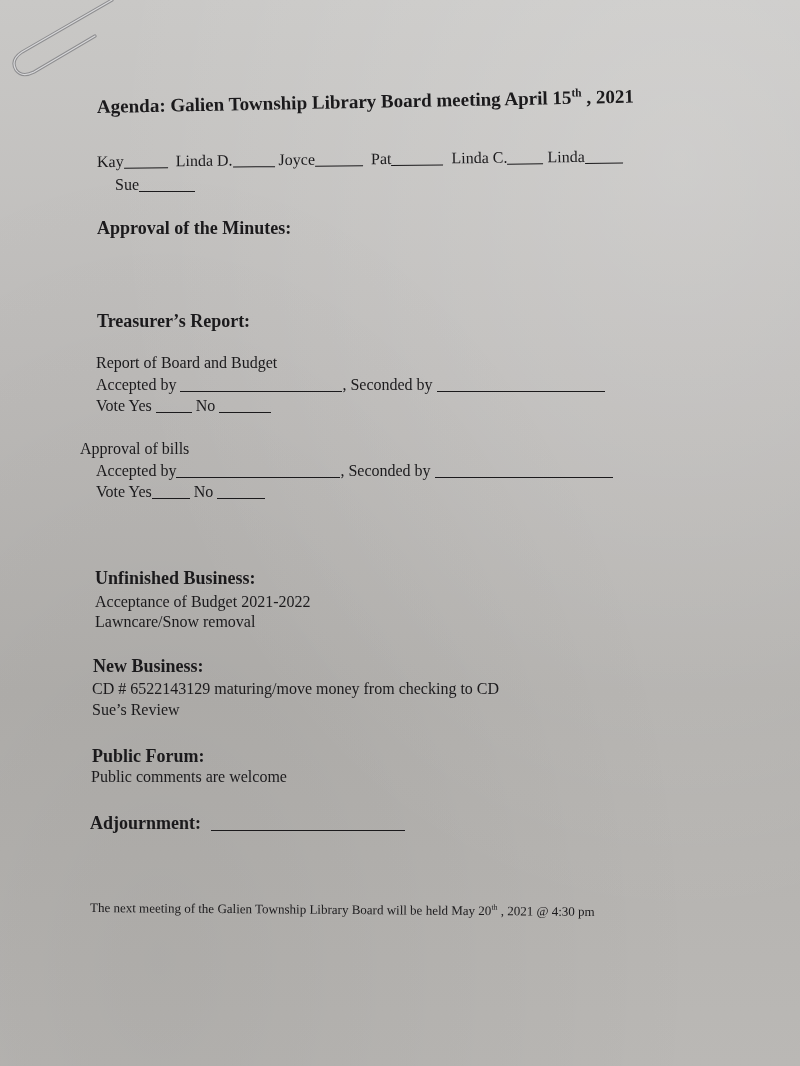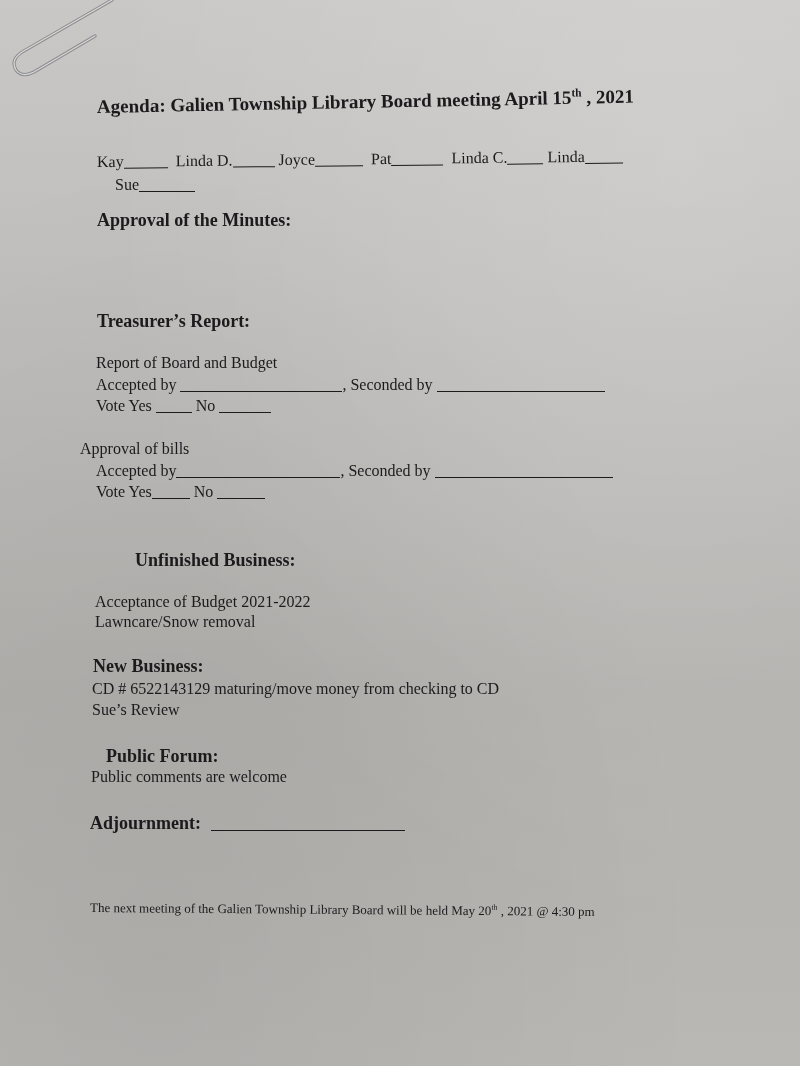--- a/index.html
+++ b/index.html
@@ -45,21 +45,21 @@
     <span style="margin-left:4px">Linda D.</span><span class="blank" style="width:42px"></span>
     <span>Joyce</span><span class="blank" style="width:48px"></span>
     <span style="margin-left:4px">Pat</span><span class="blank" style="width:52px"></span>
     <span style="margin-left:4px">Linda C.</span><span class="blank" style="width:36px"></span>
     <span>Linda</span><span class="blank" style="width:38px"></span>
   </div>
   <div class="line t" style="left:115px; top:175px;">
     <span>Sue</span><span class="blank" style="width:56px"></span>
   </div>
 
-  <div class="line h" style="left:97px; top:210px;">Approval of the Minutes:</div>
+  <div class="line h" style="left:97px; top:218px;">Approval of the Minutes:</div>
 
   <div class="line h" style="left:97px; top:311px;">Treasurer’s Report:</div>
   <div class="line t" style="left:96px; top:354px;">Report of Board and Budget</div>
   <div class="line t" style="left:96px; top:375px;">
     <span>Accepted by</span>
     <span class="blank" style="width:162px"></span><span>, Seconded by</span>
     <span class="blank" style="width:168px"></span>
   </div>
   <div class="line t" style="left:96px; top:396px;">
     <span>Vote Yes</span>
@@ -73,29 +73,29 @@
     <span>Accepted by</span><span class="blank" style="width:164px"></span><span>, Seconded by</span>
     <span class="blank" style="width:178px"></span>
   </div>
   <div class="line t" style="left:96px; top:482px;">
     <span>Vote Yes</span><span class="blank" style="width:38px"></span>
     <span>No</span>
     <span class="blank" style="width:48px"></span>
   </div>
 
 
-  <div class="line h" style="left:95px; top:550px;margin-left:40px;">Unfinished Business:</div>
+  <div class="line h" style="left:95px; top:568px;">Unfinished Business:</div>
   <div class="line t" style="left:95px; top:593px;">Acceptance of Budget 2021-2022</div>
   <div class="line t" style="left:95px; top:613px;">Lawncare/Snow removal</div>
 
   <div class="line h" style="left:93px; top:656px;">New Business:</div>
   <div class="line t" style="left:92px; top:680px;">CD # 6522143129 maturing/move money from checking to CD</div>
   <div class="line t" style="left:92px; top:701px;">Sue’s Review</div>
 
-  <div class="line h" style="left:106px; top:746px;">Public Forum:</div>
+  <div class="line h" style="left:92px; top:746px;">Public Forum:</div>
   <div class="line t" style="left:91px; top:768px;">Public comments are welcome</div>
 
   <div class="line" style="left:90px; top:813px;">
     <span class="h">Adjournment:</span>
     <span class="blank" style="width:194px; margin-left:6px;"></span>
   </div>
 
   <div class="line footer" style="left:90px; top:900px; transform:rotate(0.45deg); transform-origin:left;">
     <span>The next meeting of the Galien Township Library Board will be held May 20</span><sup>th</sup><span> , 2021 @ 4:30 pm</span>
   </div>

